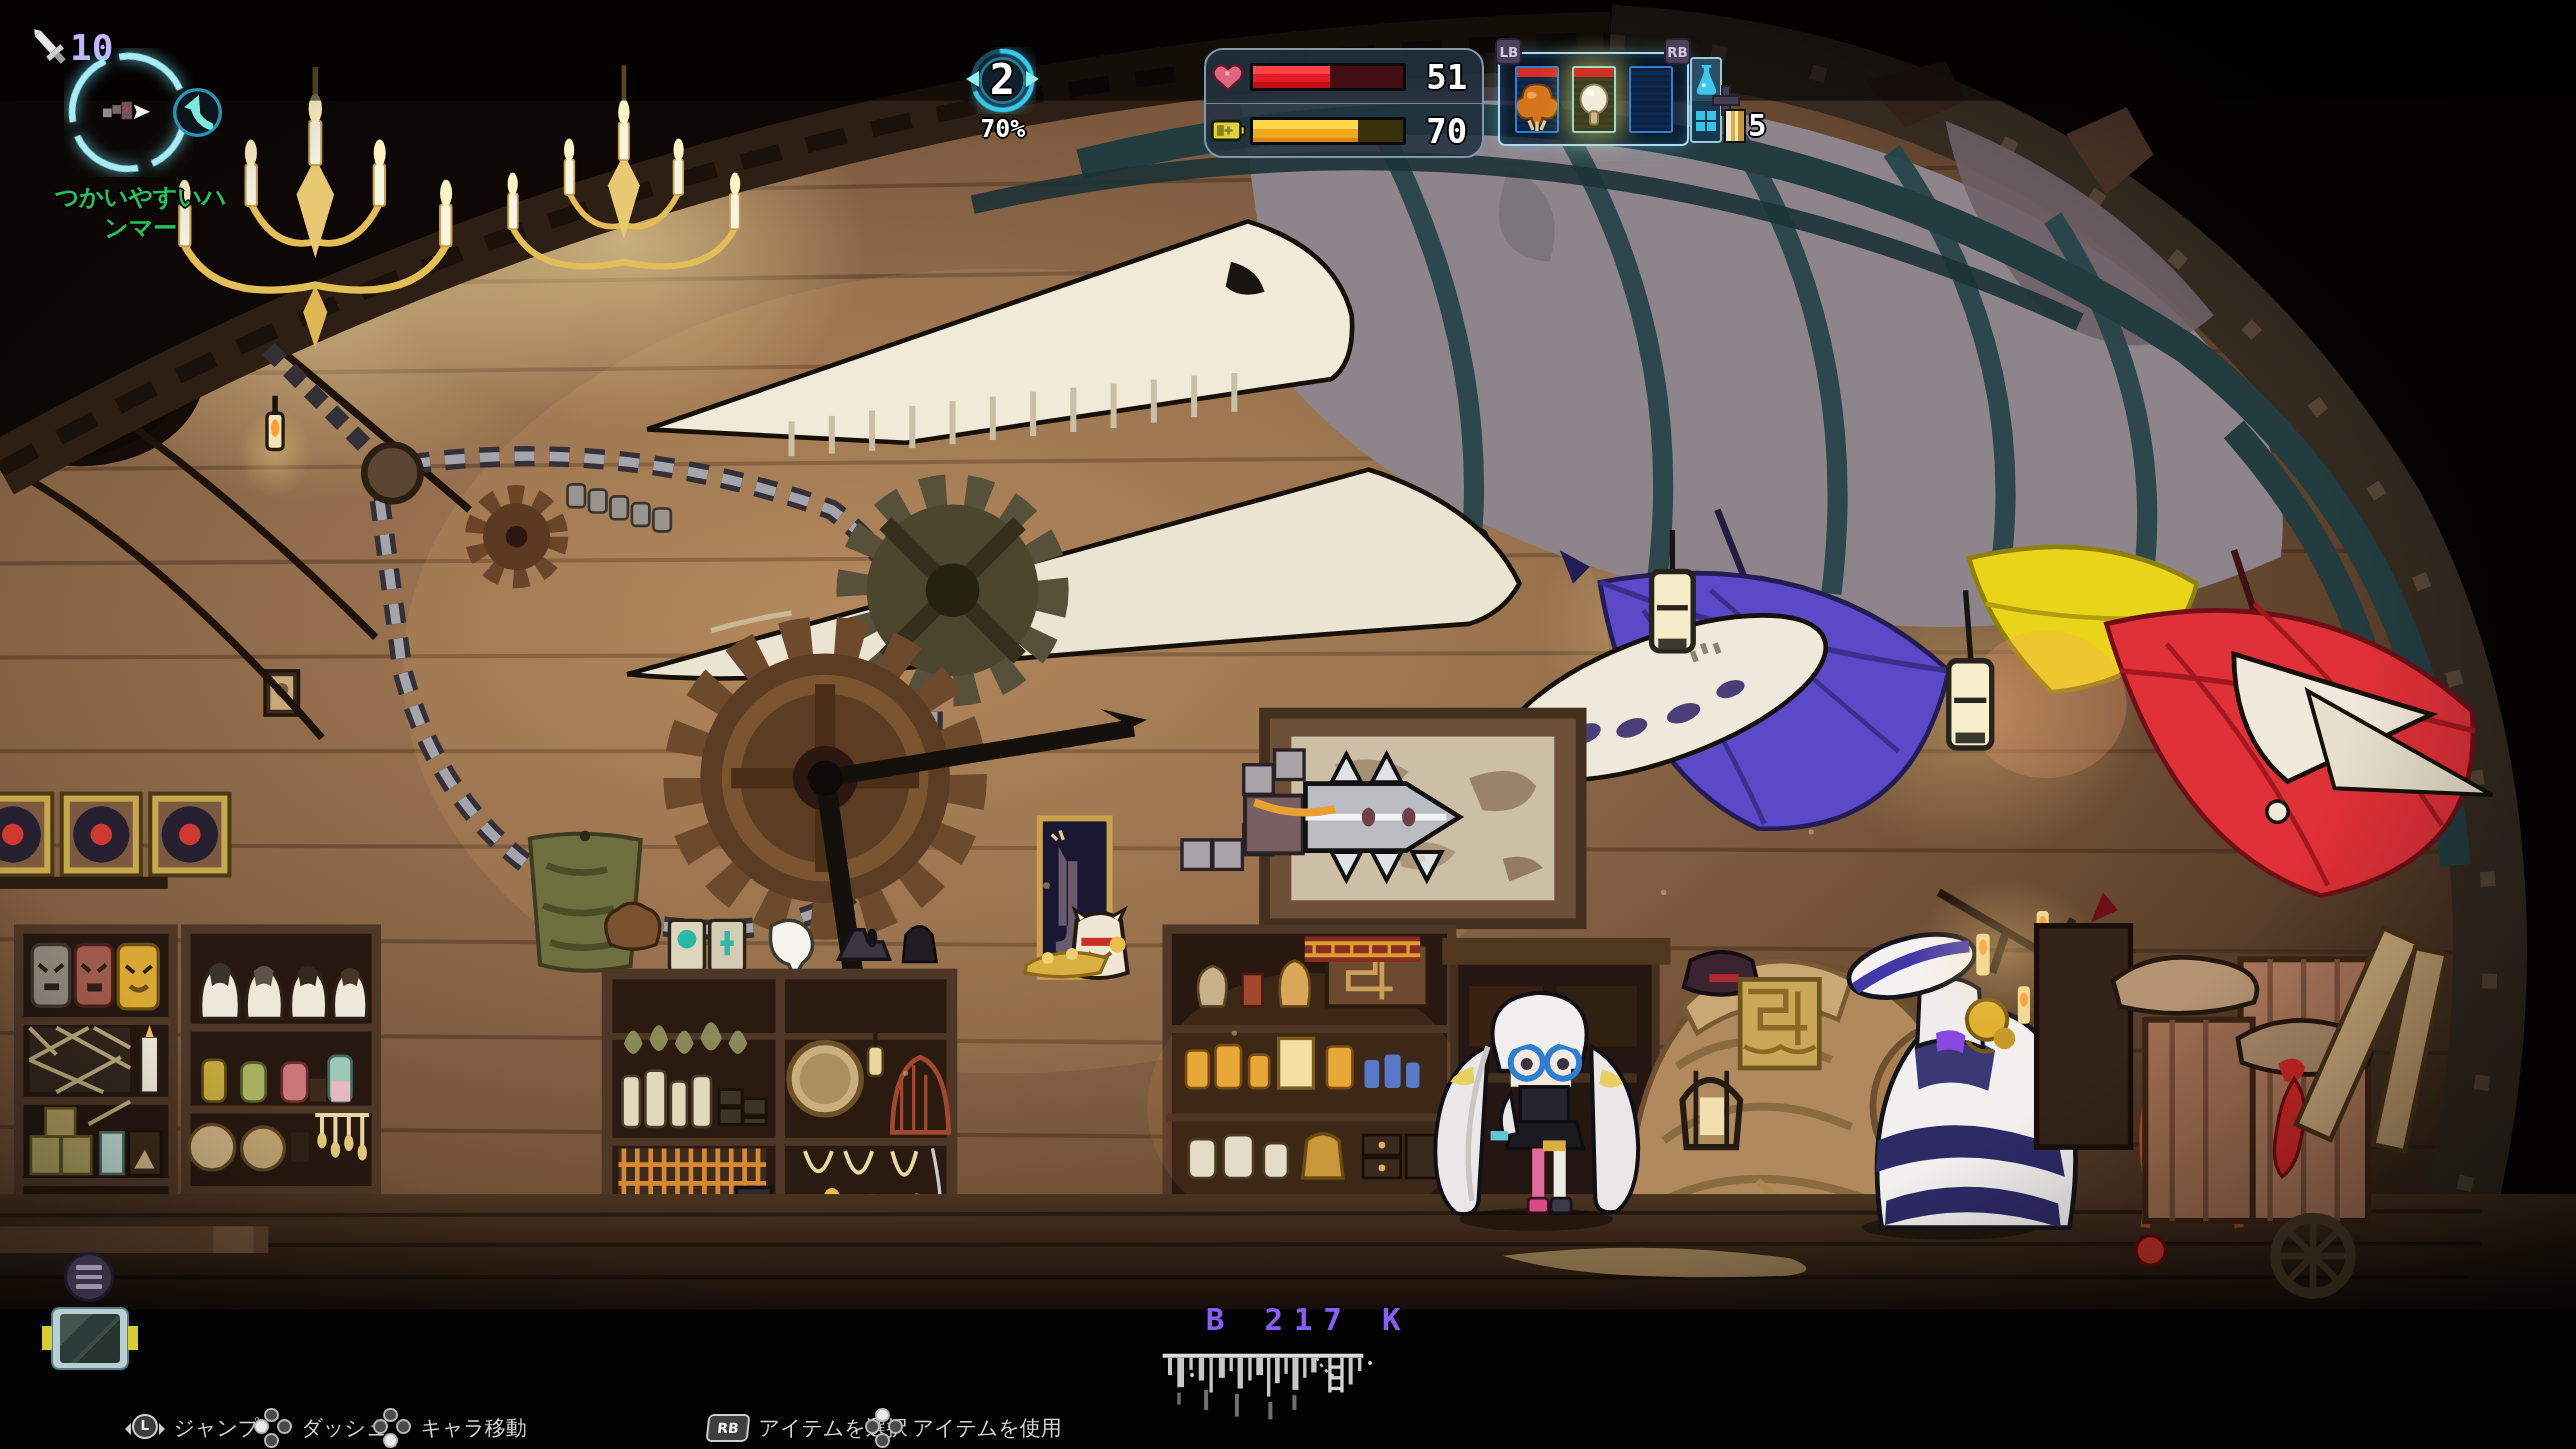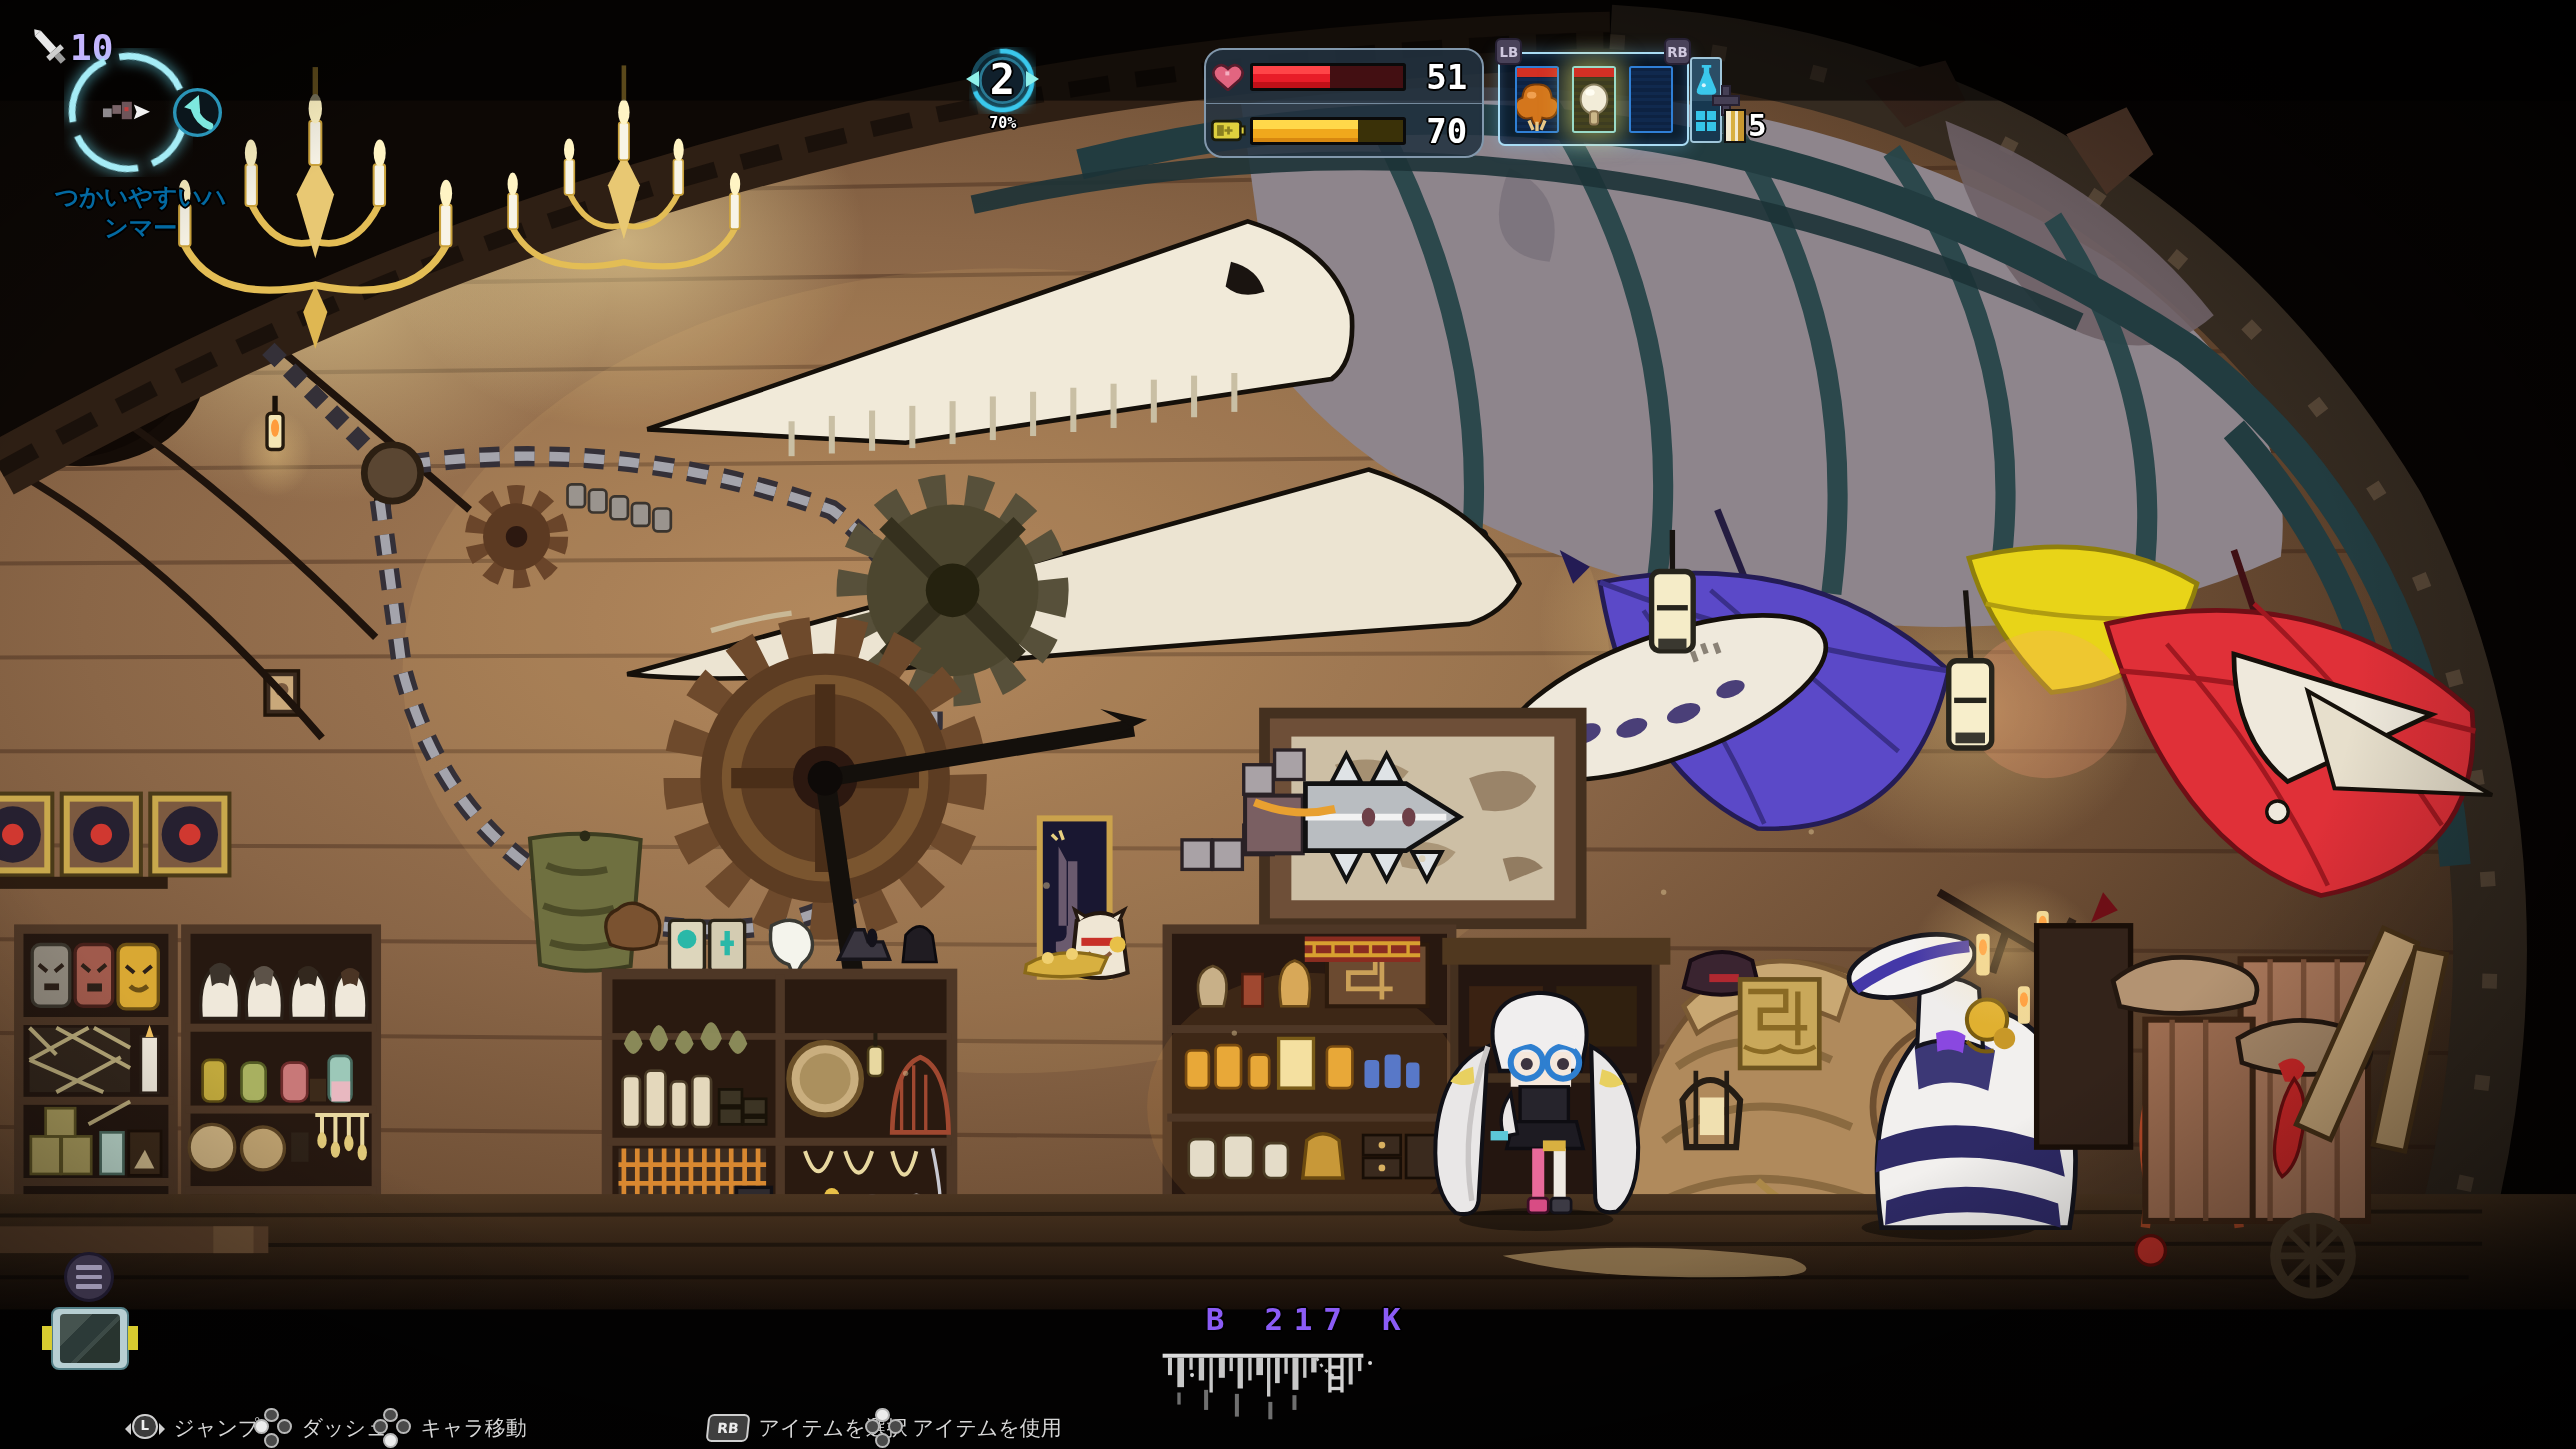--- a/index.html
+++ b/index.html
@@ -6,21 +6,21 @@
   .screen{position:relative;width:2576px;height:1449px;overflow:hidden;background:#000;
           font-family:"DejaVu Sans",sans-serif;}
   .scene{position:absolute;left:0;top:0;z-index:1;}
   
   .hud{position:absolute;z-index:10;}
   .px-outline{text-shadow:2px 0 0 #000,-2px 0 0 #000,0 2px 0 #000,0 -2px 0 #000,
               1.3px 1.3px 0 #000,-1.3px 1.3px 0 #000,1.3px -1.3px 0 #000,-1.3px -1.3px 0 #000;}
   .mono{font-family:"DejaVu Sans Mono",monospace;}
   
   .attack{left:70px;top:27px;color:#c4b5fd;font-size:36px;font-weight:bold;}
-  .item-label{left:6.7px;top:182px;width:268px;text-align:center;color:#0369a1;
+  .item-label{left:6.7px;top:182px;width:268px;text-align:center;color:#22c55e;
               font-size:24px;line-height:31px;font-weight:bold;}
   
   .vitals{left:1204px;top:48px;width:280px;height:110px;background:rgba(34,50,64,.88);
           border:2px solid #8298ac;border-radius:19px;box-sizing:border-box;}
   .vrow{position:absolute;left:0;width:100%;height:53px;display:flex;align-items:center;}
   .vrow.hp{top:0;border-bottom:1.3px solid #74899c;}
   .vrow.en{top:54px;}
   .vicon{width:44px;display:flex;justify-content:center;}
   .track{position:relative;width:156px;height:28px;border:3.4px solid #0a0a0a;border-radius:2.7px;
          overflow:hidden;box-sizing:border-box;}
@@ -32,21 +32,21 @@
   .vval{flex:1;text-align:right;padding-right:14.8px;color:#fff;font-size:34px;font-weight:bold;}
   
   .level{left:969px;top:47px;width:67px;height:101px;}
   .level .num{position:absolute;left:0;top:5.4px;width:67px;height:56px;text-align:center;
               color:#fff;font-size:42px;font-weight:bold;line-height:56px;}
   .level .wing{position:absolute;top:24px;width:0;height:0;border-top:8px solid transparent;
                border-bottom:8px solid transparent;}
   .level .wing.l{left:-2.7px;border-right:13.4px solid #8ff0ea;}
   .level .wing.r{right:-2.7px;border-left:13.4px solid #8ff0ea;}
   .level .pct{position:absolute;left:-6.7px;top:67px;width:81px;text-align:center;
-              color:#fff;font-size:15px;font-weight:bold;}
+              color:#fff;font-size:25px;font-weight:bold;}
   
   .hotbar{left:1498px;top:38px;width:191px;height:110px;padding-left:15px;}
   .hb-frame{position:absolute;left:0;top:14px;width:191px;height:94px;background:rgba(8,24,44,.82);
             border:2px solid #a9dcf4;border-radius:6.7px;box-shadow:0 0 17.4px rgba(120,200,255,.35),inset 0 0 12px rgba(90,160,230,.3);box-sizing:border-box;}
   .pad-badge{position:absolute;width:27px;height:27px;background:#494259;border:2px solid #262033;
              border-radius:6px;color:#cfc8de;font-size:13.4px;font-weight:bold;text-align:center;
              line-height:25.5px;box-sizing:border-box;}
   .slot{position:absolute;top:28px;width:44px;height:67px;background:
         repeating-linear-gradient(180deg,#0d2242 0 3.4px,#10294e 3.4px 6.7px);
         border:2px solid #2f7fd6;border-radius:2.7px;box-sizing:border-box;overflow:hidden;}

